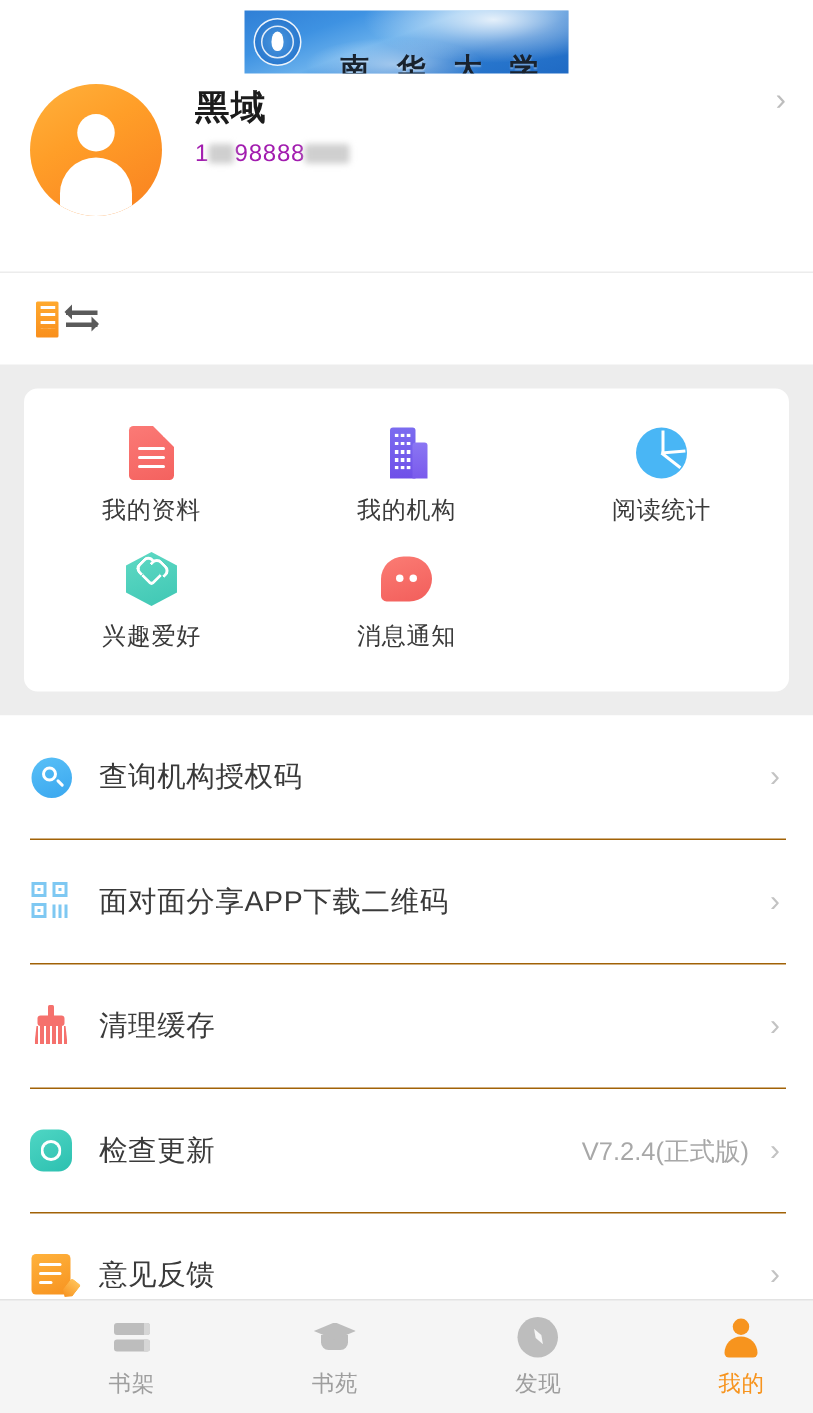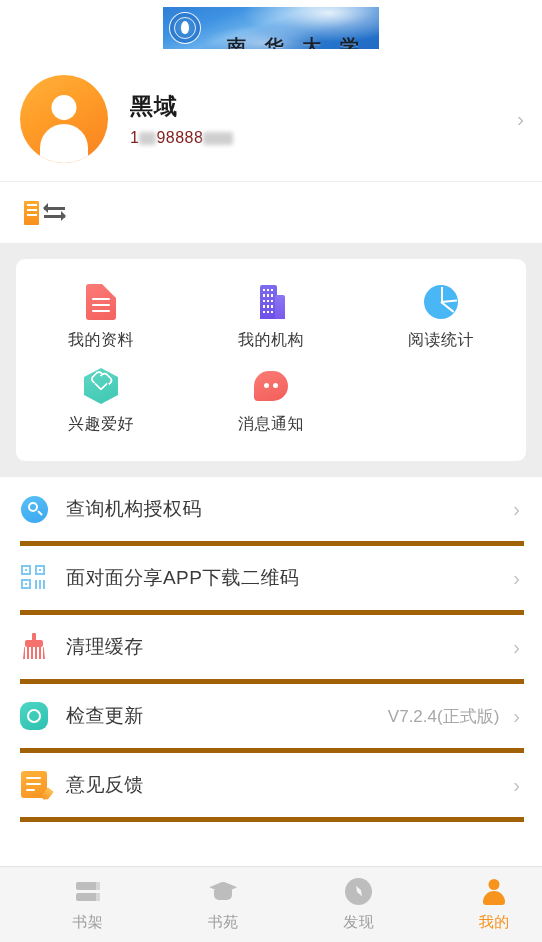--- a/index.html
+++ b/index.html
@@ -94,21 +94,21 @@
     font-weight: bold;
     color: #12202e;
     letter-spacing: 0.9px;
     line-height: 9px;
   }
 
   
   .profile {
     height: 125px;
     display: flex;
-    align-items: center;
+    align-items: flex-start;
     padding: 0 18px 0 20px;
     background: #fff;
     flex: none;
   }
   .avatar {
     width: 88px; height: 88px;
     border-radius: 50%;
     background: linear-gradient(150deg, #ffb13c 0%, #ff9e28 40%, #f98020 100%);
     position: relative;
     flex: none;
@@ -139,21 +139,21 @@
     gap: 7px;
   }
   .user-name {
     font-size: 23px;
     font-weight: bold;
     color: #1c1c1c;
     letter-spacing: 1px;
   }
   .user-phone {
     font-size: 16px;
-    color: #7f1d1d;
+    color: #a21caf;
     letter-spacing: 0.5px;
     position: relative;
     display: inline-block;
     width: max-content;
   }
   .blurpatch {
     display: inline-block;
     vertical-align: -2px;
     background: #cfcfcf;
     filter: blur(2.2px);
@@ -372,25 +372,25 @@
   .ic-chat .d2 { left: 19px; }
 
   
   .list {
     background: #fff;
     flex: 1;
     padding: 0 18px 0 0;
     overflow: hidden;
   }
   .list-row {
-    height: 69px;
+    height: 83px;
     display: flex;
     align-items: center;
     margin-left: 20px;
-    border-bottom: 5px solid #a16207;
+    border-bottom: 1px solid #a16207;
   }
   .row-icon { width: 30px; height: 30px; flex: none; position: relative; }
   .row-label {
     flex: 1;
     margin-left: 16px;
     font-size: 19px;
     color: #3a3a3a;
     letter-spacing: 0.4px;
   }
   .row-value {

